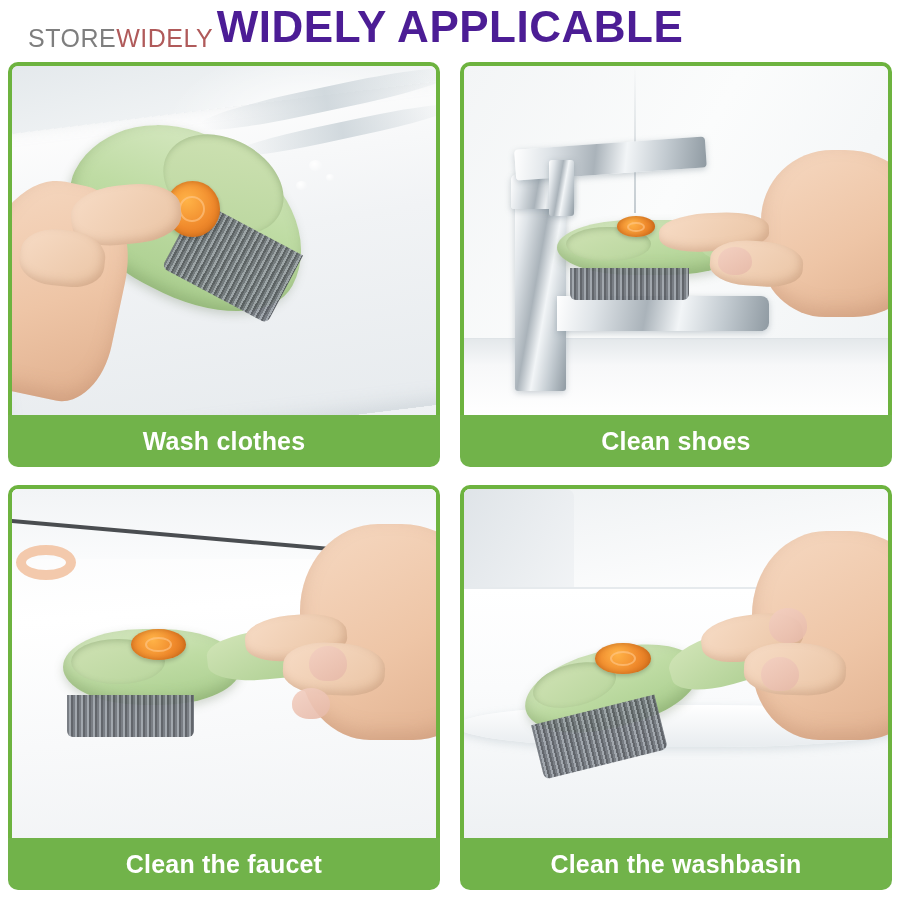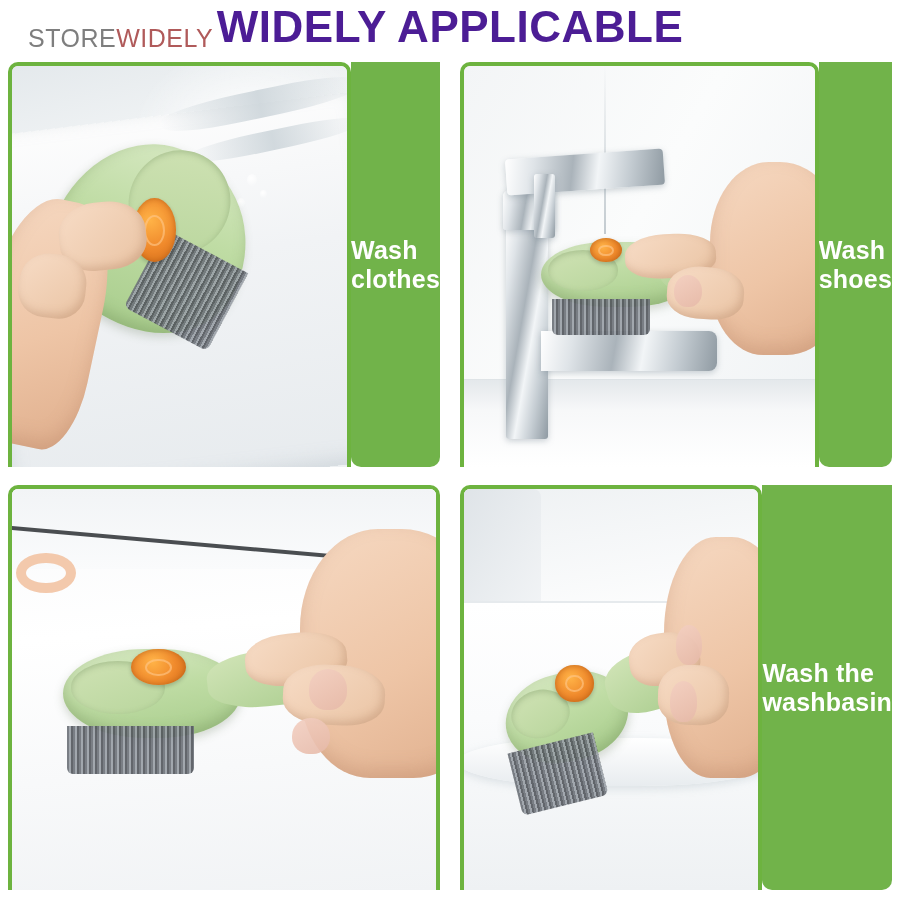--- a/index.html
+++ b/index.html
@@ -32,21 +32,21 @@
 
   
   .grid {
     position:absolute; left:8px; top:62px;
     width:884px; height:828px;
     display:grid;
     grid-template-columns:1fr 1fr;
     grid-template-rows:1fr 1fr;
     column-gap:20px; row-gap:18px;
   }
-  .card { position:relative; display:flex; }
+  .card { position:relative; display:flex; flex-direction:column; }
 
   .photo {
     position:relative;
     flex:1 1 auto;
     border:4px solid #6db33f;
     border-radius:10px 10px 0 0;
     border-bottom:none;
     overflow:hidden;
     background:#e9ecee;
   }
@@ -254,21 +254,21 @@
         <div class="bristles" style="left:25%;top:58%;width:28%;height:9%;"></div>
         <div class="knob" style="left:36%;top:43%;width:9%;height:6%;"></div>
         <div class="brush" style="left:56%;top:46%;width:18%;height:10%;background:linear-gradient(160deg,#cfe3b5,#a9cc8d);border-radius:40%;"></div>
 
         <div class="hand" style="right:-10%;top:24%;width:40%;height:48%;border-radius:42% 50% 45% 38%;"></div>
         <div class="finger" style="left:46%;top:42%;width:26%;height:11%;transform:rotate(-3deg);"></div>
         <div class="finger" style="left:58%;top:50%;width:22%;height:13%;transform:rotate(4deg);"></div>
         <div class="nail" style="left:60%;top:52%;width:8%;height:8%;"></div>
       </div>
     </div>
-    <div class="caption">Wash shoes</div>
+    <div class="caption">Clean shoes</div>
   </div>
 
   <div class="card">
     <div class="photo">
       <div class="scene">
         <div class="p3-bg"></div>
         <div class="p3-backwall"></div>
         <div class="p3-edge"></div>
         <div class="p3-ring" style="left:1%;top:16%;"></div>
 
@@ -278,20 +278,21 @@
         <div class="knob" style="left:28%;top:40%;width:13%;height:9%;"></div>
         <div class="brush" style="left:46%;top:40%;width:34%;height:14%;background:linear-gradient(160deg,#d2e5b8,#a9cc8d);border-radius:40% 45% 45% 40%;transform:rotate(-6deg);"></div>
 
         <div class="hand" style="right:-14%;top:10%;width:46%;height:62%;border-radius:40% 48% 42% 36%;"></div>
         <div class="finger" style="left:55%;top:36%;width:24%;height:13%;transform:rotate(-5deg);"></div>
         <div class="finger" style="left:64%;top:44%;width:24%;height:15%;transform:rotate(3deg);"></div>
         <div class="nail" style="left:70%;top:45%;width:9%;height:10%;"></div>
         <div class="nail" style="left:66%;top:57%;width:9%;height:9%;"></div>
       </div>
     </div>
+    <div class="caption">Clean the faucet</div>
   </div>
 
   <div class="card">
     <div class="photo">
       <div class="scene">
         <div class="p4-bg"></div>
         <div class="p4-wall"></div>
         <div class="p4-basin"></div>
         <div class="p4-rim"></div>
 
@@ -301,16 +302,16 @@
         <div class="knob" style="left:31%;top:44%;width:13%;height:9%;"></div>
         <div class="brush" style="left:48%;top:40%;width:34%;height:15%;background:linear-gradient(160deg,#d2e5b8,#a9cc8d);border-radius:40% 45% 45% 40%;transform:rotate(-16deg);"></div>
 
         <div class="hand" style="right:-12%;top:12%;width:44%;height:60%;border-radius:40% 48% 42% 36%;"></div>
         <div class="finger" style="left:56%;top:36%;width:24%;height:13%;transform:rotate(-8deg);"></div>
         <div class="finger" style="left:66%;top:44%;width:24%;height:15%;transform:rotate(2deg);"></div>
         <div class="nail" style="left:72%;top:34%;width:9%;height:10%;"></div>
         <div class="nail" style="left:70%;top:48%;width:9%;height:10%;"></div>
       </div>
     </div>
-    <div class="caption">Wash the washbasin</div>
+    <div class="caption">Clean the washbasin</div>
   </div>
 
 </div>
 
 </body></html>

